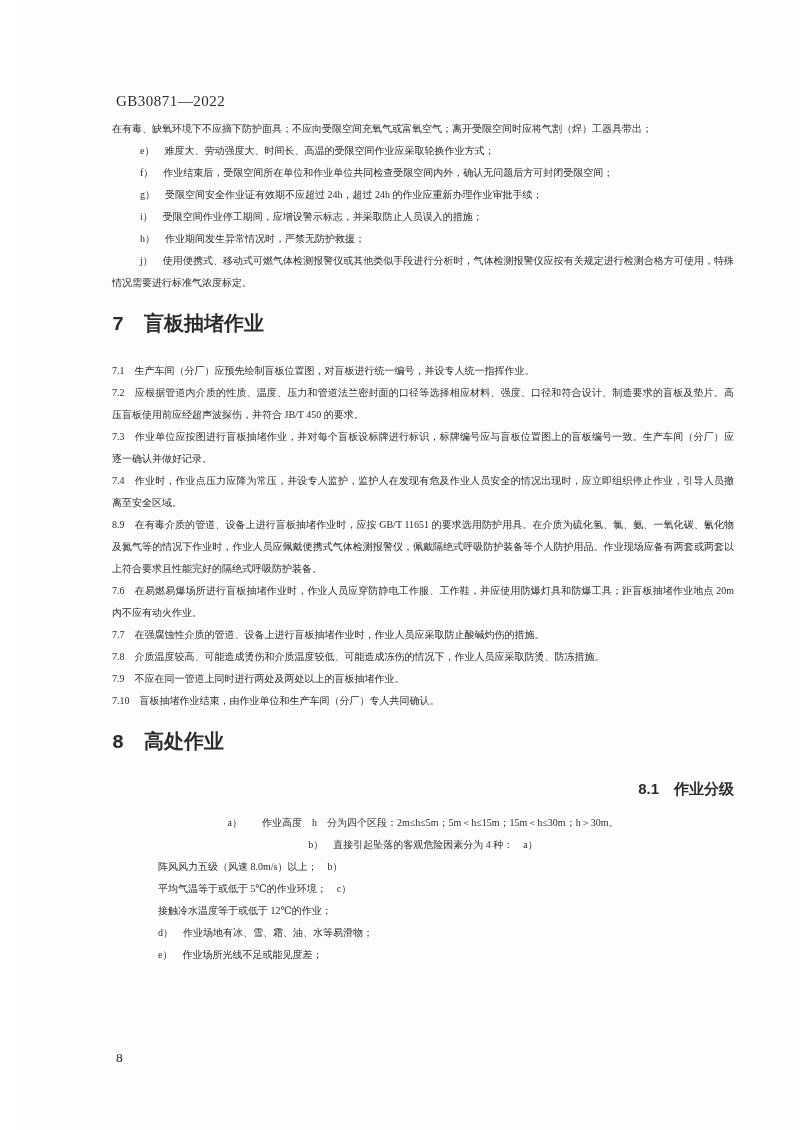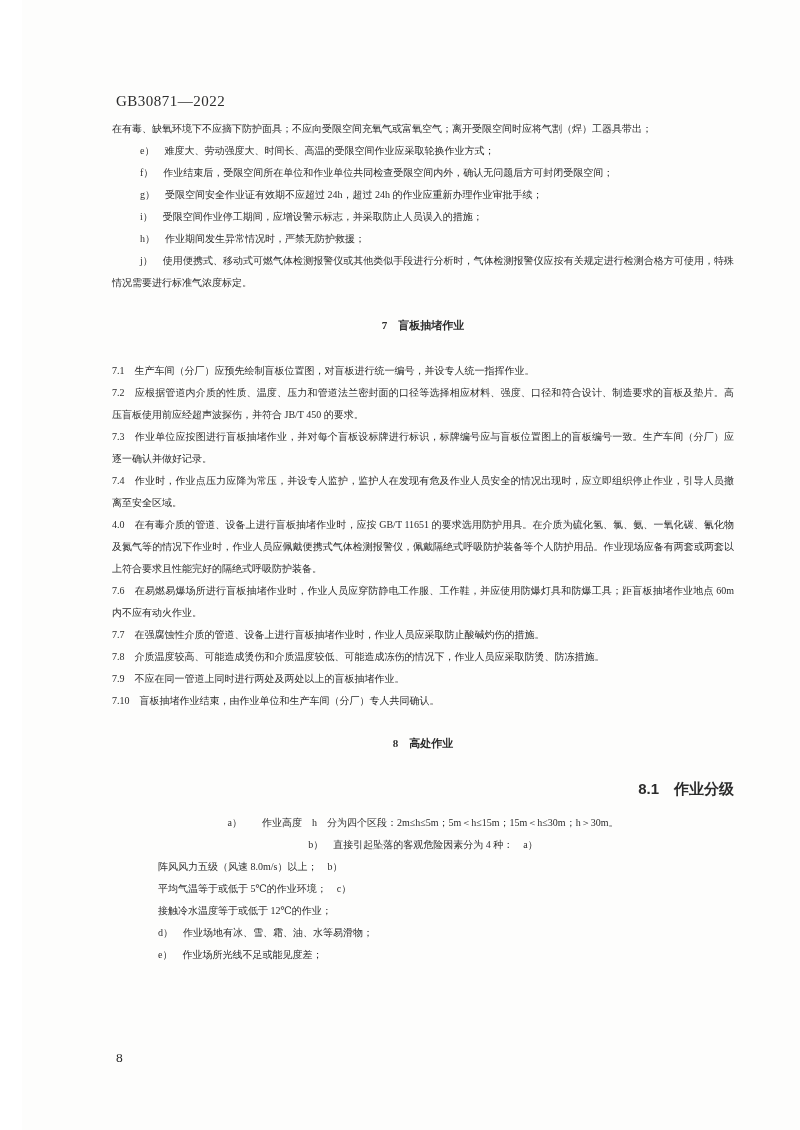--- a/index.html
+++ b/index.html
@@ -20,26 +20,26 @@
     line-height: 22px;
     margin: 0 0 6px 4px;
     letter-spacing: 0.5px;
   }
   .doc p { margin: 0; font-size: 10px; line-height: 22px; text-align: justify; }
   .doc p.body  { text-indent: 0; }
   .doc p.item  { text-indent: 28px; }
   .doc p.sub   { margin-left: 26px; text-align: left; padding-left: 20px; }
   .doc p.listline { text-align: center; }
   .doc .heading {
-    font-family: Liberation Serif, serif;
+    font-family: Liberation Mono, monospace;
     font-weight: 600;
-    font-size: 11px;
+    font-size: 20px;
     line-height: 22px;
     margin: 20px 0 24px 0;
-    text-align: center;
+    text-align: left;
   }
   .doc .subheading {
     font-family: "Liberation Sans", "DejaVu Sans", sans-serif;
     font-weight: 600;
     font-size: 15px;
     line-height: 22px;
     margin: 20px 0 12px 0;
     text-align: right;
   }
   .page-number {
@@ -64,22 +64,22 @@
     <p class="item">g）　受限空间安全作业证有效期不应超过 24h，超过 24h 的作业应重新办理作业审批手续；</p>
     <p class="item">i）　受限空间作业停工期间，应增设警示标志，并采取防止人员误入的措施；</p>
     <p class="item">h）　作业期间发生异常情况时，严禁无防护救援；</p>
     <p class="item">j）　使用便携式、移动式可燃气体检测报警仪或其他类似手段进行分析时，气体检测报警仪应按有关规定进行检测合格方可使用，特殊情况需要进行标准气浓度标定。</p>
 
     <p class="heading">7　盲板抽堵作业</p>
     <p class="body">7.1　生产车间（分厂）应预先绘制盲板位置图，对盲板进行统一编号，并设专人统一指挥作业。</p>
     <p class="body">7.2　应根据管道内介质的性质、温度、压力和管道法兰密封面的口径等选择相应材料、强度、口径和符合设计、制造要求的盲板及垫片。高压盲板使用前应经超声波探伤，并符合 JB/T 450 的要求。</p>
     <p class="body">7.3　作业单位应按图进行盲板抽堵作业，并对每个盲板设标牌进行标识，标牌编号应与盲板位置图上的盲板编号一致。生产车间（分厂）应逐一确认并做好记录。</p>
     <p class="body">7.4　作业时，作业点压力应降为常压，并设专人监护，监护人在发现有危及作业人员安全的情况出现时，应立即组织停止作业，引导人员撤离至安全区域。</p>
-    <p class="body">4.0　在有毒介质的管道、设备上进行盲板抽堵作业时，应按 GB/T 11651 的要求选用防护用具。在介质为硫化氢、氯、氨、一氧化碳、氰化物及氮气等的情况下作业时，作业人员应佩戴便携式气体检测报警仪，佩戴隔绝式呼吸防护装备等个人防护用品。作业现场应备有两套或两套以上符合要求且性能完好的隔绝式呼吸防护装备。</p>
-    <p class="body">7.6　在易燃易爆场所进行盲板抽堵作业时，作业人员应穿防静电工作服、工作鞋，并应使用防爆灯具和防爆工具；距盲板抽堵作业地点 60m 内不应有动火作业。</p>
+    <p class="body">8.9　在有毒介质的管道、设备上进行盲板抽堵作业时，应按 GB/T 11651 的要求选用防护用具。在介质为硫化氢、氯、氨、一氧化碳、氰化物及氮气等的情况下作业时，作业人员应佩戴便携式气体检测报警仪，佩戴隔绝式呼吸防护装备等个人防护用品。作业现场应备有两套或两套以上符合要求且性能完好的隔绝式呼吸防护装备。</p>
+    <p class="body">7.6　在易燃易爆场所进行盲板抽堵作业时，作业人员应穿防静电工作服、工作鞋，并应使用防爆灯具和防爆工具；距盲板抽堵作业地点 20m 内不应有动火作业。</p>
     <p class="body">7.7　在强腐蚀性介质的管道、设备上进行盲板抽堵作业时，作业人员应采取防止酸碱灼伤的措施。</p>
     <p class="body">7.8　介质温度较高、可能造成烫伤和介质温度较低、可能造成冻伤的情况下，作业人员应采取防烫、防冻措施。</p>
     <p class="body">7.9　不应在同一管道上同时进行两处及两处以上的盲板抽堵作业。</p>
     <p class="body">7.10　盲板抽堵作业结束，由作业单位和生产车间（分厂）专人共同确认。</p>
 
     <p class="heading">8　高处作业</p>
     <p class="subheading">8.1　作业分级</p>
     <p class="listline">a）　　作业高度　h　分为四个区段：2m≤h≤5m；5m＜h≤15m；15m＜h≤30m；h＞30m。</p>
     <p class="listline">b）　直接引起坠落的客观危险因素分为 4 种：　a）</p>
     <p class="sub">阵风风力五级（风速 8.0m/s）以上；　b）</p>

